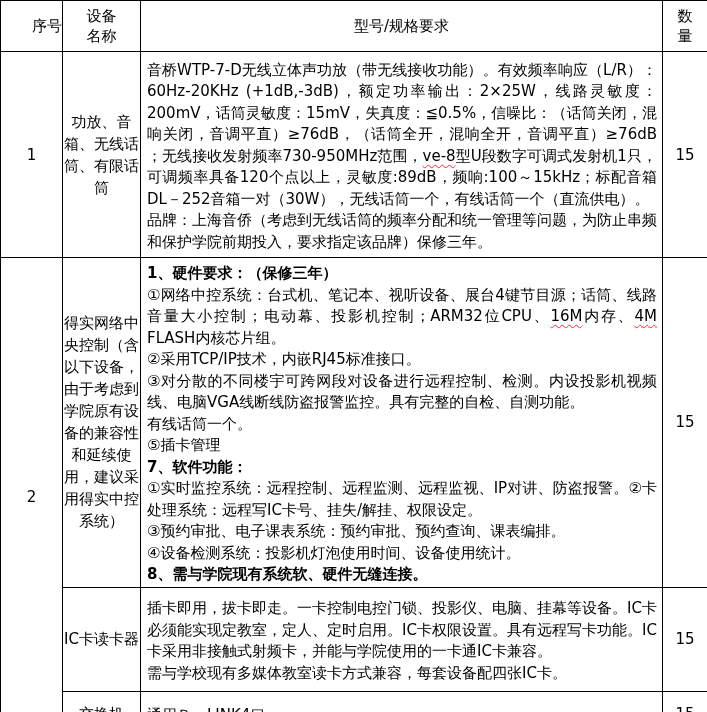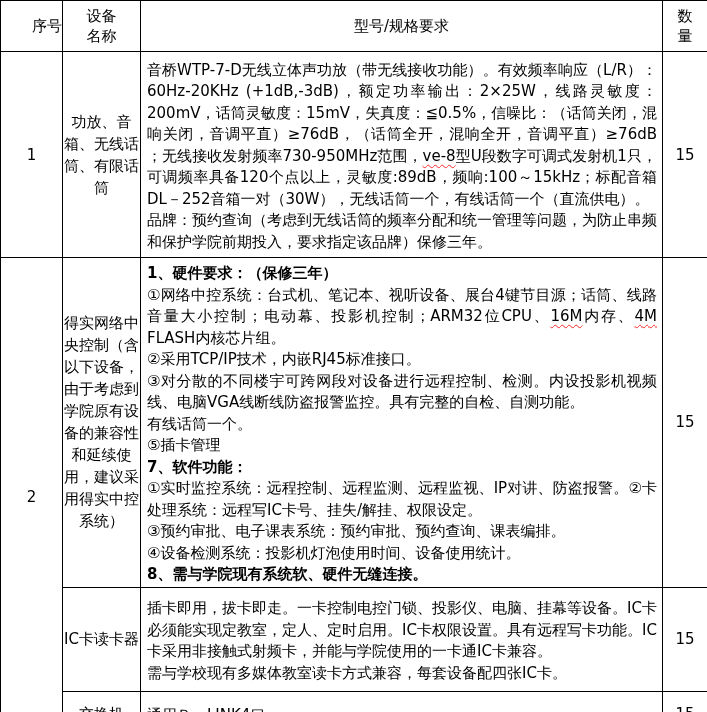--- a/index.html
+++ b/index.html
@@ -55,21 +55,21 @@
 
     <tr>
       <td class="center" style="height:205px;">
         <span>1</span>
       </td>
       <td class="center">
         <span>功放、音箱、无线话筒、有限话筒</span>
       </td>
       <td class="spec-cell">
         <p><span>音桥WTP-7-D无线立体声功放（带无线接收功能）。有效频率响应（L/R）：60Hz-20KHz (+1dB,-3dB)，额定功率输出：2×25W，线路灵敏度：200mV，话筒灵敏度：15mV，失真度：≦0.5%，信噪比：（话筒关闭，混响关闭，音调平直）≥76dB，（话筒全开，混响全开，音调平直）≥76dB ；无线接收发射频率730-950MHz范围，</span><span class="sq">ve-8</span><span>型U段数字可调式发射机1只，可调频率具备120个点以上，灵敏度:89dB，频响:100～15kHz；标配音箱DL－252音箱一对（30W），无线话筒一个，有线话筒一个（直流供电）。</span></p>
-        <p>品牌：预约查询（考虑到无线话筒的频率分配和统一管理等问题，为防止串频和保护学院前期投入，要求指定该品牌）保修三年。</p>
+        <p>品牌：上海音侨（考虑到无线话筒的频率分配和统一管理等问题，为防止串频和保护学院前期投入，要求指定该品牌）保修三年。</p>
       </td>
       <td class="center">
         <span>15</span>
       </td>
     </tr>
 
     <tr>
       <td class="center" rowspan="3">
         <span>2</span>
       </td>

